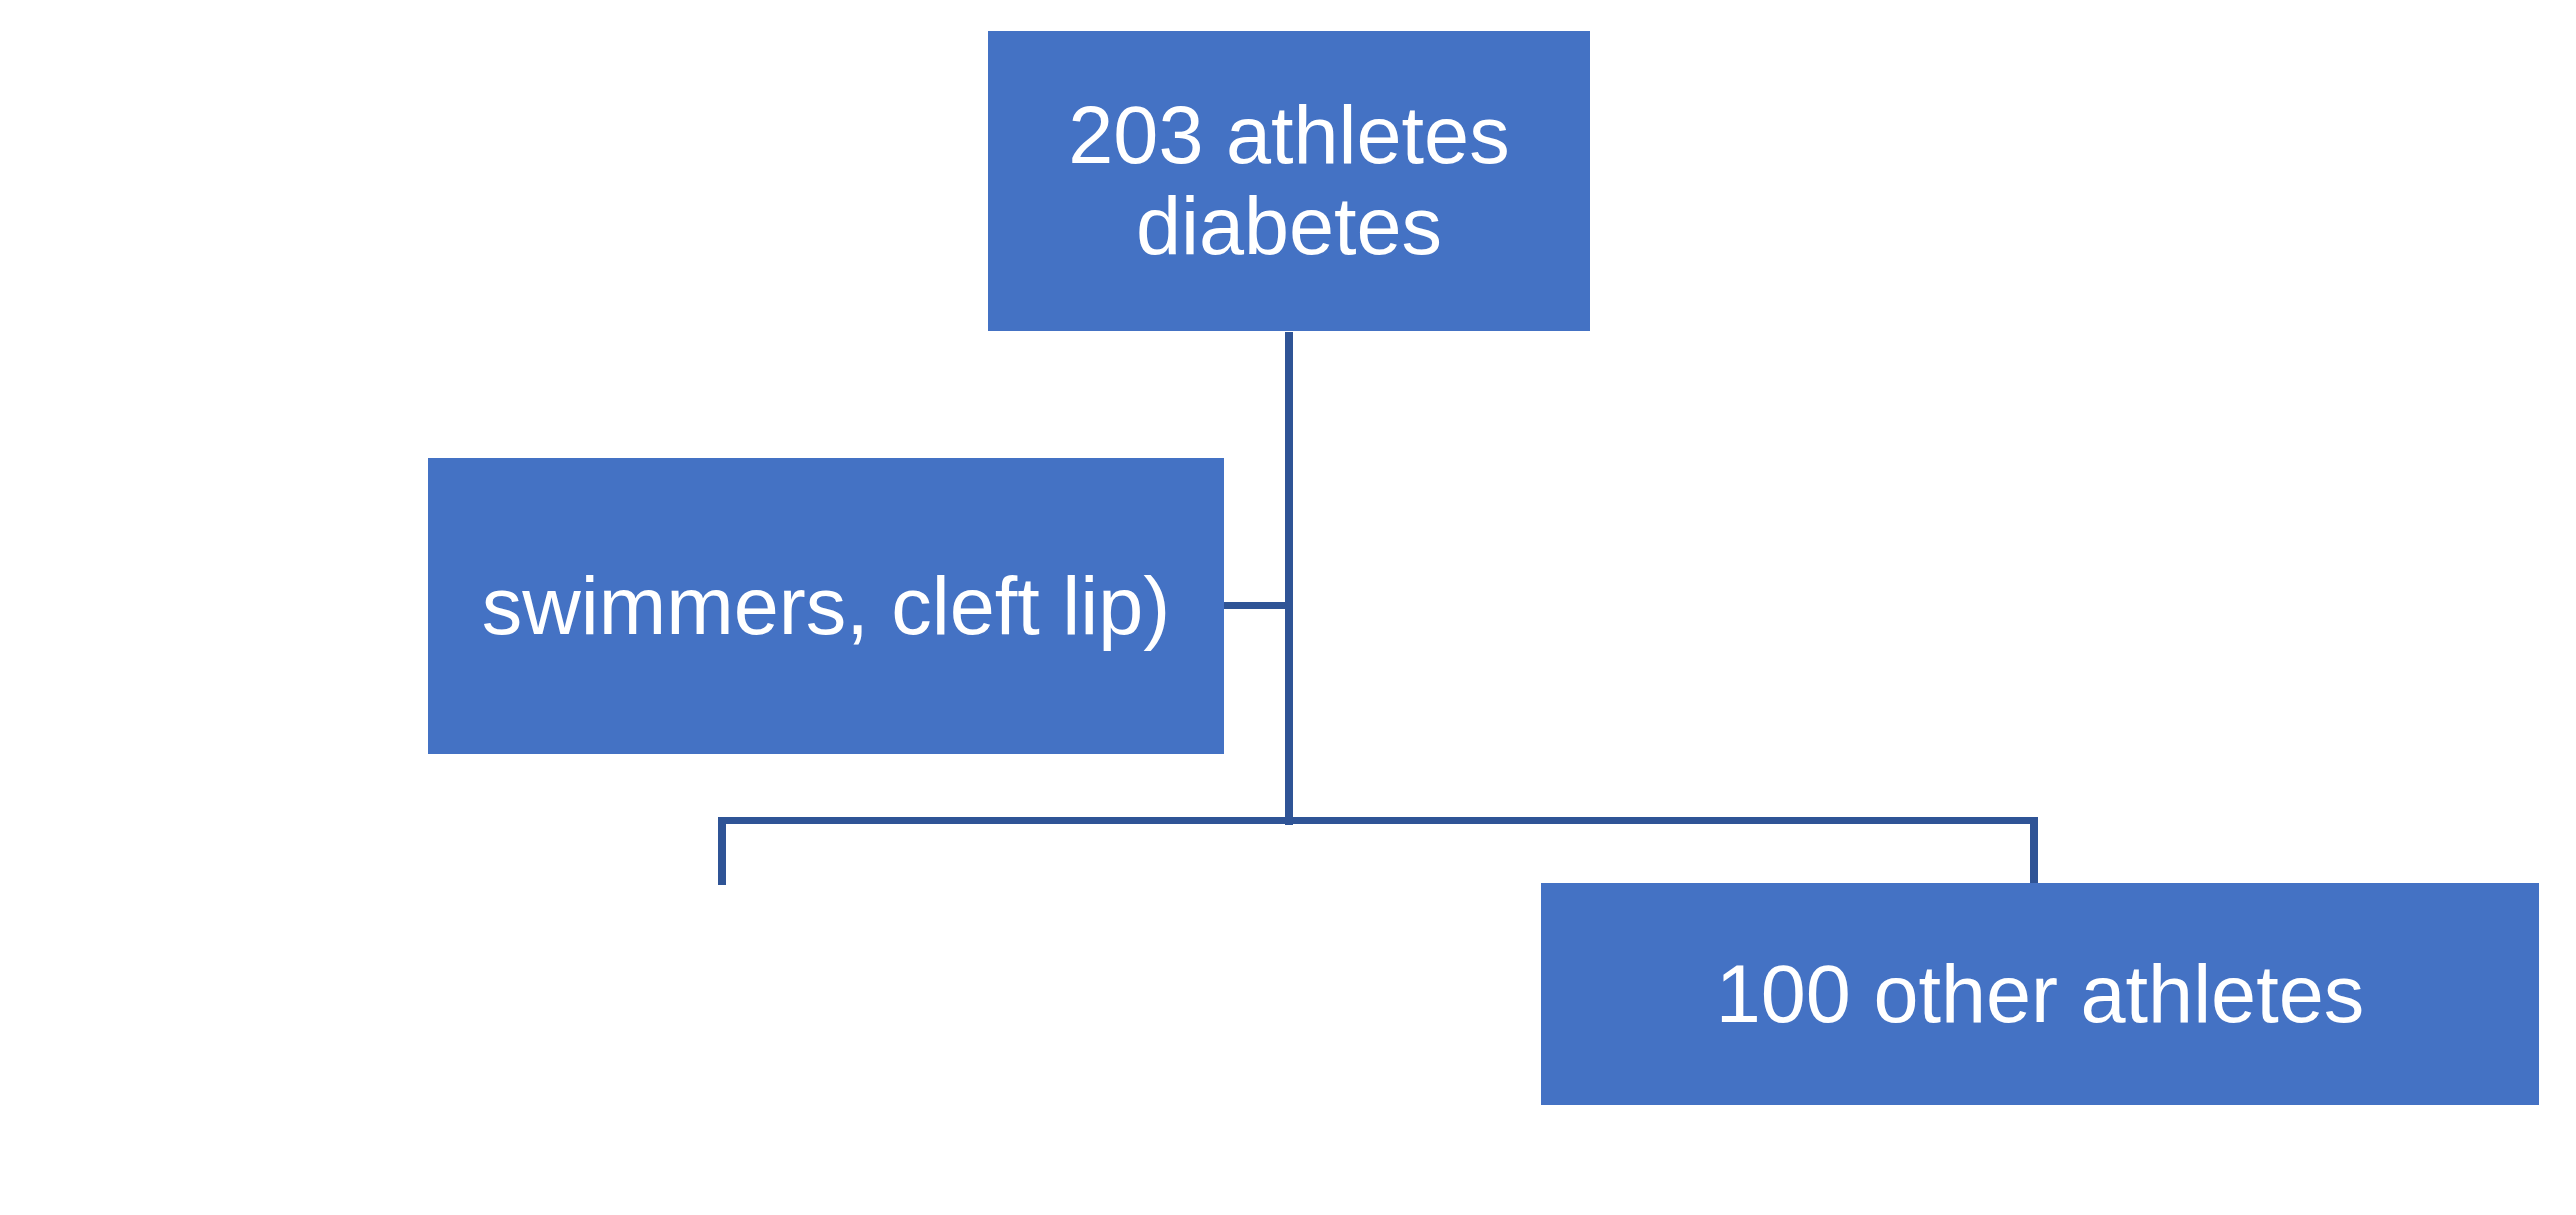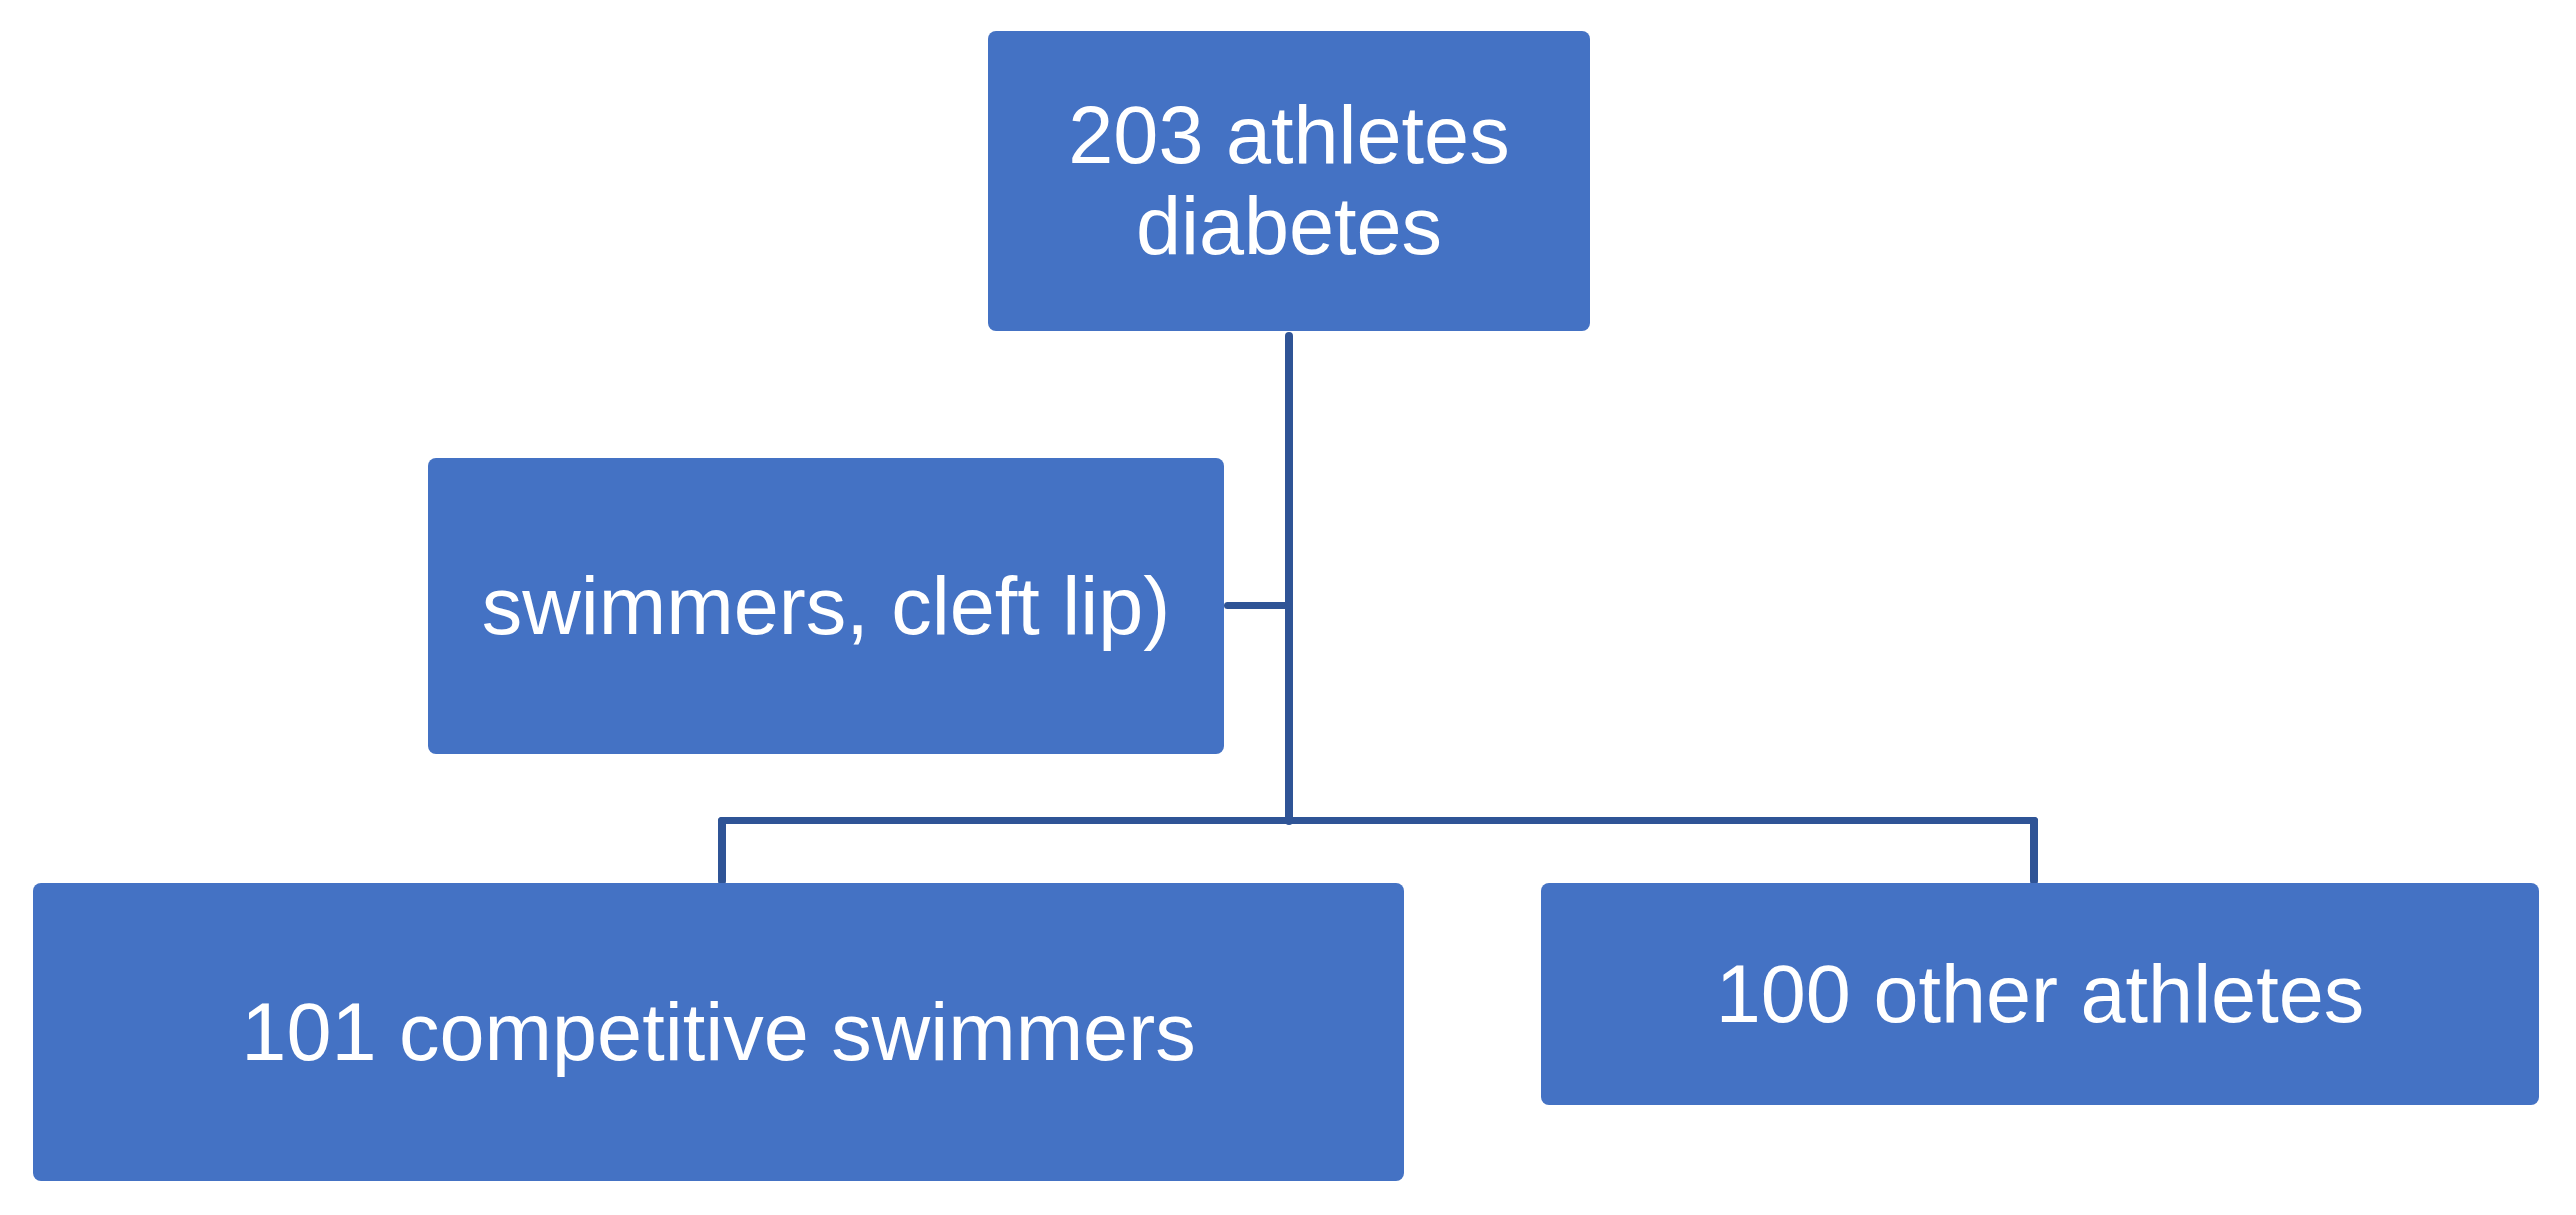--- a/index.html
+++ b/index.html
@@ -1,21 +1,21 @@
 <!DOCTYPE html>
 <html style="--bg: #ffffff; --box-fill: #4472C4; --box-text: #ffffff; --connector: #2F5496;font-size:13.2px"><head>
 <meta charset="utf-8">
 <style>
   :root {
     --bg: #ffffff;
     --box-fill: #4472C4;
     --box-text: #ffffff;
     --connector: #2F5496;
   }
-  * { box-sizing: border-box; border-radius: 8px; }
+  * { box-sizing: border-box; }
   html, body { margin: 0; padding: 0; background: var(--bg); }
   .canvas {
     position: relative;
     width: 2576px;
     height: 1216px;
     background: var(--bg);
     overflow: hidden;
     font-family: "Liberation Sans", sans-serif;
   }
   .node {
@@ -61,22 +61,19 @@
 
   <div class="node" id="node-screened">
     <span class="line">203 athletes</span>
     <span class="line">diabetes</span>
   </div>
 
   <div class="node" id="node-excluded">
     <span class="line">swimmers, cleft lip)</span>
   </div>
 
-  <div class="node" id="node-swimmers">
-    <span class="line">101 competitive swimmers</span>
-  </div>
 
   <div class="node" id="node-others">
     <span class="line">100 other athletes</span>
   </div>
 
 </div>
 
 
 </body></html>

